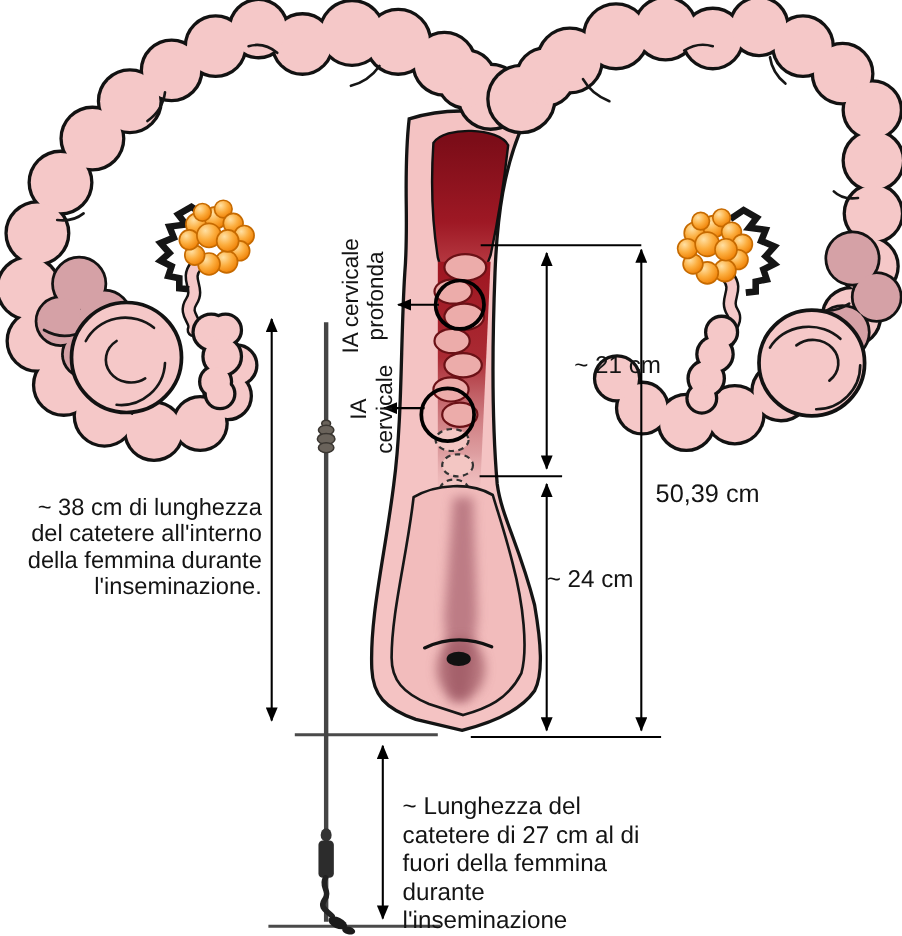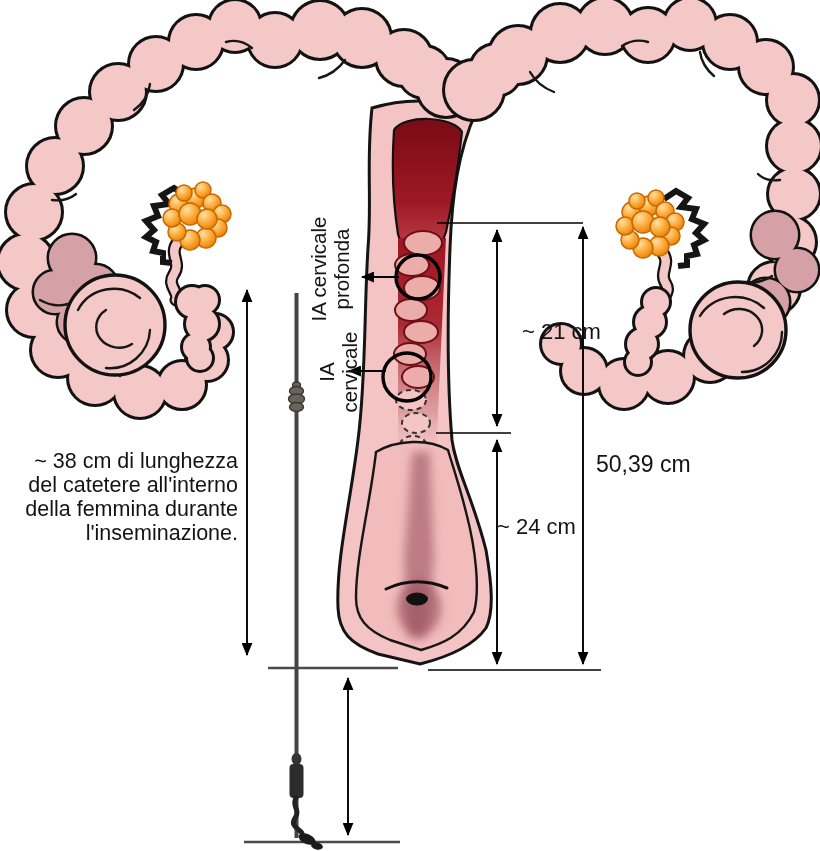--- a/index.html
+++ b/index.html
@@ -293,19 +293,24 @@
       <ellipse cx="317" cy="846" rx="6" ry="3.5" fill="#1b1b1b" transform="rotate(12 317 846)"></ellipse>
     </g>
   </g>
 </svg>
 
   <div class="lbl" id="lbl-ia-deep" style="left:245px;top:246px;">IA cervicale
 profonda</div>
   <div class="lbl" id="lbl-ia" style="left:253px;top:349px;">IA
 cervicale</div>
   <div class="lbl" id="m21" style="left:522px;top:319px;">~ 21 cm</div>
-  <div class="lbl" id="mtot" style="left:596px;top:435px;margin-top:16px;">50,39 cm</div>
+  <div class="lbl" id="mtot" style="left:596px;top:435px;">50,39 cm</div>
   <div class="lbl" id="m29" style="left:497px;top:514px;">~ 24 cm</div>
   <div class="lbl" id="note-in" style="left:-2px;top:449px;">~ 38 cm di lunghezza
 del catetere all'interno
 della femmina durante
 l'inseminazione.</div>
+  <div class="lbl" id="note-out" style="left:366px;top:720px;">~ Lunghezza del
+catetere di 27 cm al di
+fuori della femmina
+durante
+l'inseminazione</div>
 </div>
 
 </body></html>

